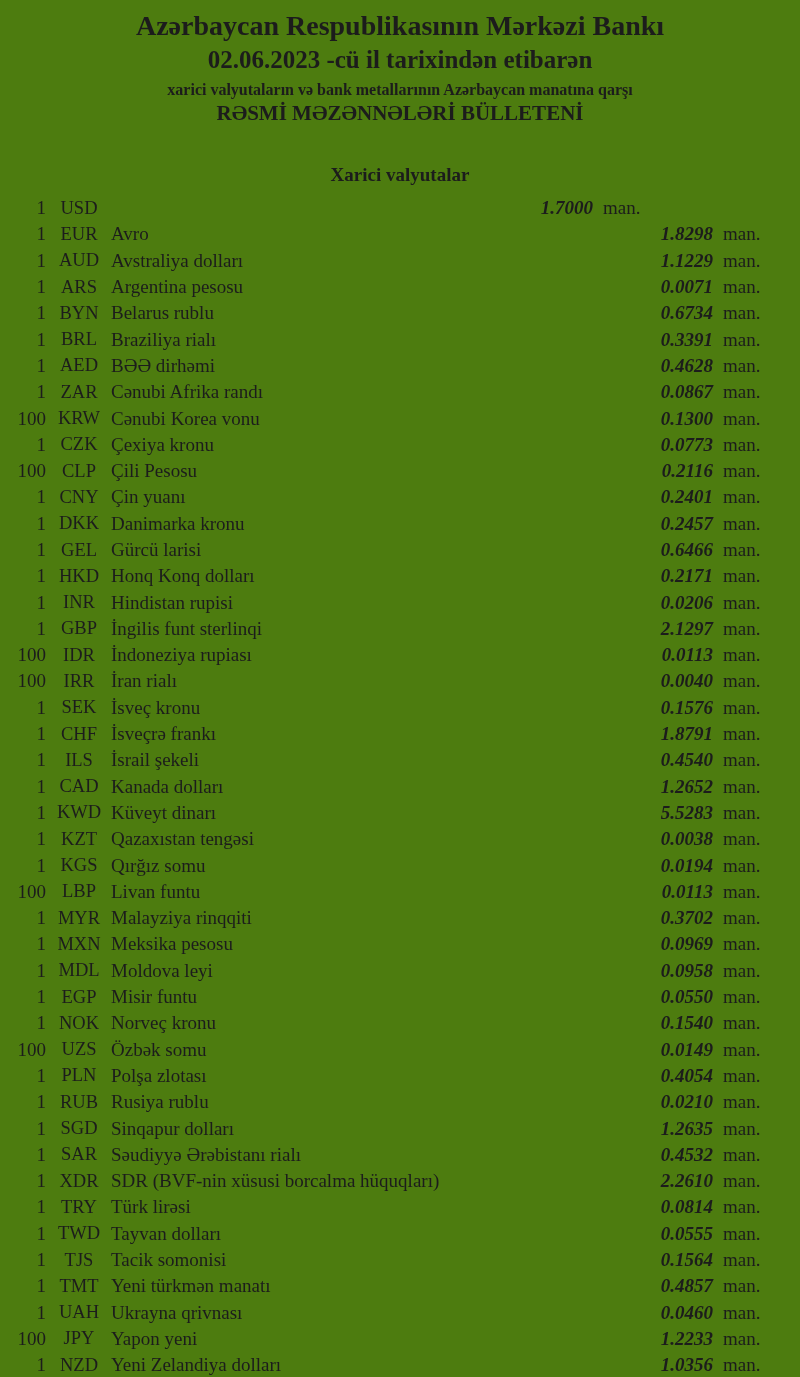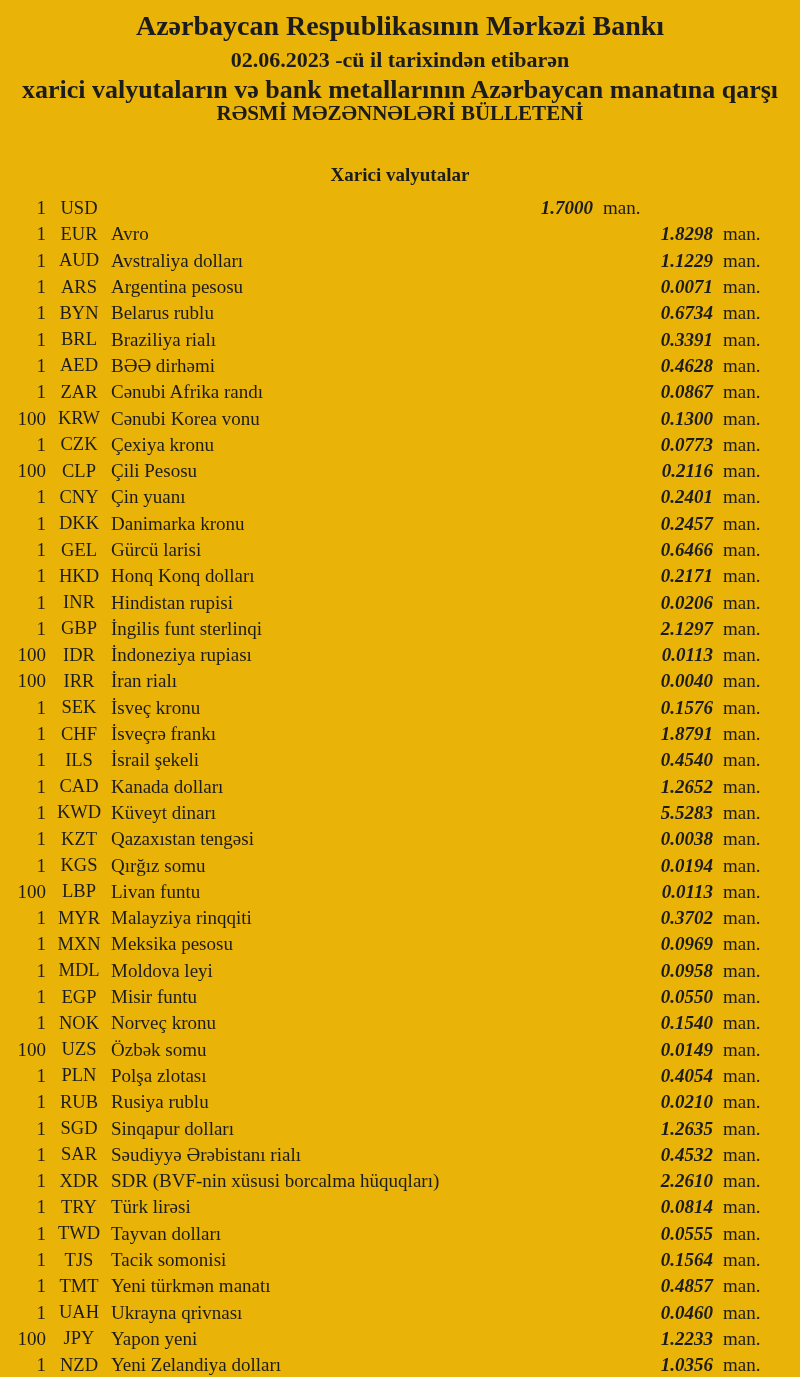--- a/index.html
+++ b/index.html
@@ -5,44 +5,44 @@
   html, body {
     margin: 0;
     padding: 0;
     background: #ffffff;
   }
   .page {
     position: relative;
     width: 800px;
     height: 1377px;
     margin: 0 auto;
-    background: #eab308;
+    background: #4d7c0f;
     color: #1c1c1c;
     font-family: "Liberation Serif", serif;
     overflow: hidden;
     box-sizing: border-box;
     padding-top: 10px;
   }
   .doc-header {
     text-align: center;
   }
   .bank-name {
     font-size: 28px;
     line-height: 32px;
     font-weight: 700;
     margin: 0;
   }
   .date-line {
-    font-size: 22px;
+    font-size: 25px;
     line-height: 22px;
     font-weight: 700;
     margin-top: 7px;
   }
   .subtitle-line {
-    font-size: 26px;
+    font-size: 16px;
     line-height: 23px;
     font-weight: 700;
     margin-top: 7px;
   }
   .bulletin-line {
     font-size: 21px;
     line-height: 24px;
     font-weight: 700;
     margin-top: 0;
   }

